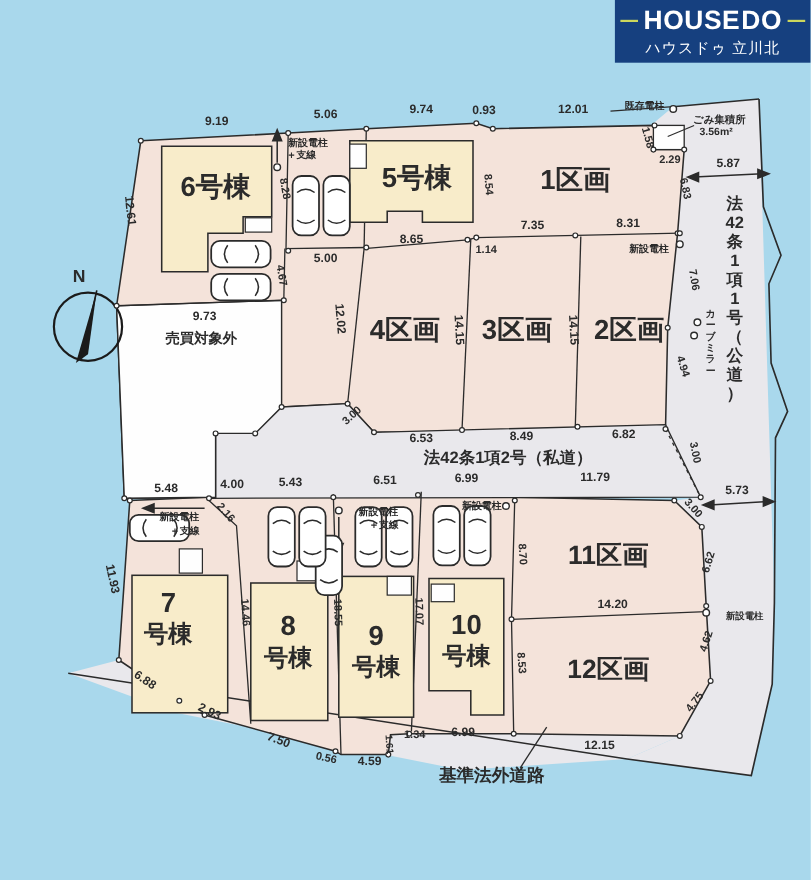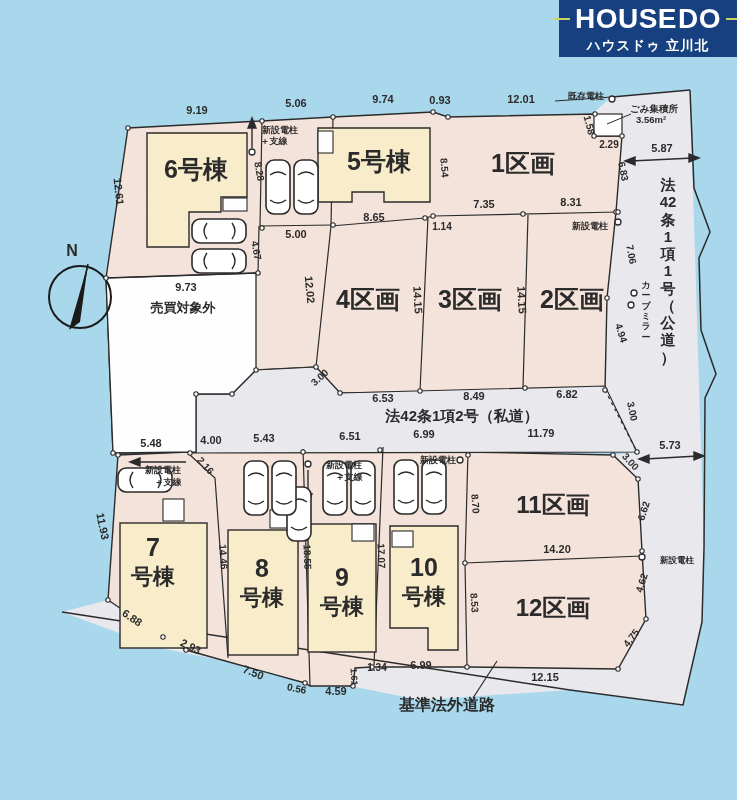--- a/index.html
+++ b/index.html
@@ -3,23 +3,23 @@
 <meta charset="utf-8">
 <style>
   html,body{margin:0;padding:0;}
   .page{position:relative;width:737px;height:800px;background:#a9d8ec;overflow:hidden;
         font-family:"Liberation Sans","DejaVu Sans",sans-serif;}
   .plan-svg{position:absolute;left:0;top:0;}
   .brand{position:absolute;right:0;top:0;width:178px;height:57px;background:#16407f;
          color:#fff;display:flex;flex-direction:column;justify-content:center;align-items:center;gap:2px;}
   .brand-row{display:flex;align-items:center;gap:5px;}
   .rule{display:inline-block;width:16px;height:2px;background:#ccd75c;}
-  .brand-text{font-weight:bold;font-size:28px;letter-spacing:.5px;display:flex;align-items:baseline;}
+  .brand-text{font-weight:bold;font-size:24px;letter-spacing:.5px;display:flex;align-items:baseline;}
   .brand-text .do{margin-left:1px;}
-  .brand-sub{font-size:13.5px;font-weight:bold;letter-spacing:1px;}
+  .brand-sub{font-size:13.5px;font-weight:normal;letter-spacing:1px;}
   text{font-family:"Liberation Sans","DejaVu Sans",sans-serif;}
 </style>
 </head>
 <body>
 
 <div class="page">
 
   <svg class="plan-svg" id="plan-svg" width="737" height="800" viewBox="0 0 737 800">
 
     <g>

